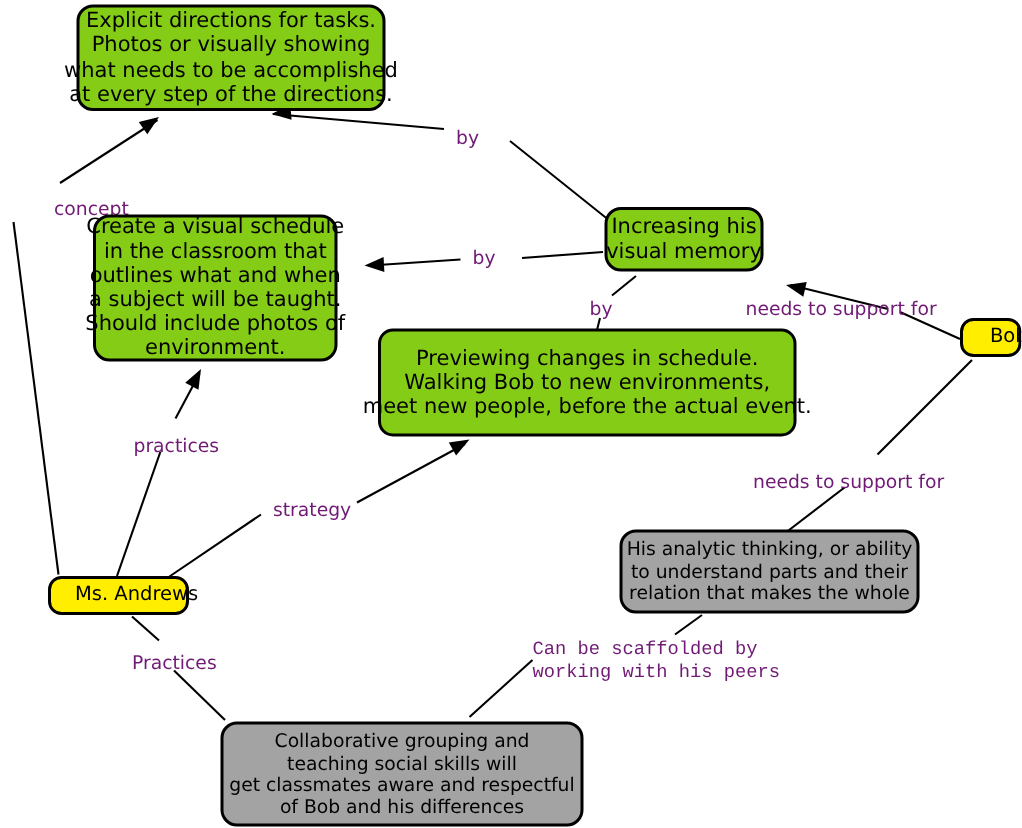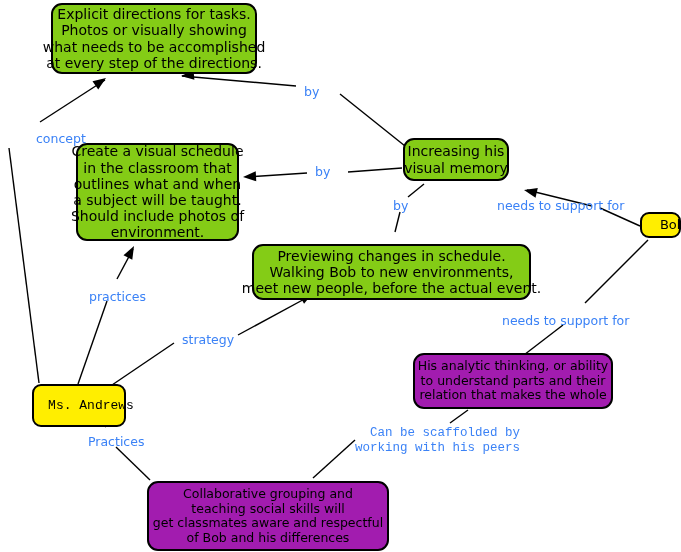--- a/index.html
+++ b/index.html
@@ -34,35 +34,35 @@
     color: #000000;
     line-height: 1.16;
     white-space: pre;
     z-index: 5;
   }
   .node.concept {
     background: #84cc16;
     font-size: 14px;
   }
   .node.trait {
-    background: #a21caf;
+    background: #a3a3a3;
     font-size: 12.5px;
   }
   .node.person {
     background: #ffee00;
     font-size: 13px;
     border-radius: 9px;
     padding-left: 24px;
   }
   .edge-label {
     position: absolute;
-    color: #3b82f6;
+    color: #701a75;
     font-size: 12.5px;
     line-height: 1.2;
-    text-align: right;
+    text-align: left;
     white-space: pre;
     z-index: 4;
   }
 </style>
 </head>
 <body>
 
 <div id="canvas">
 
   <svg id="edges" viewBox="0 0 681 552" width="681" height="552" xmlns="http://www.w3.org/2000/svg">
@@ -92,39 +92,39 @@
       <polygon points="0,0 -13,-5 -13,5" fill="#000000" transform="translate(524,190) rotate(193)"></polygon>
       <polygon points="0,0 -13,-5 -13,5" fill="#000000" transform="translate(134,246) rotate(-62)"></polygon>
       <polygon points="0,0 -13,-5 -13,5" fill="#000000" transform="translate(313,293) rotate(-29)"></polygon>
     </svg>
 
   <div id="node-layer">
       <div class="node concept" style="left: 51px; top: 3px; width: 206px; height: 71px;">Explicit directions for tasks.
 Photos or visually showing
 what needs to be accomplished
 at every step of the directions.</div>
-      <div class="node concept" style="left: 76px; top: 143px; width: 163px; height: 98px;">Create a visual schedule
+      <div class="node concept" style="left: 62px; top: 143px; width: 163px; height: 98px;">Create a visual schedule
 in the classroom that
 outlines what and when
 a subject will be taught.
 Should include photos of
 environment.</div>
-      <div class="node concept" style="left: 252px; top: 244px; width: 279px; height: 56px;">Previewing changes in schedule.
+      <div class="node concept" style="left: 252px; top: 219px; width: 279px; height: 72px; border-radius: 10px;">Previewing changes in schedule.
 Walking Bob to new environments,
 meet new people, before the actual event.</div>
       <div class="node concept" style="left: 403px; top: 138px; width: 106px; height: 43px;">Increasing his
 visual memory</div>
       <div class="node trait" style="left: 413px; top: 353px; width: 200px; height: 56px;">His analytic thinking, or ability
 to understand parts and their
 relation that makes the whole</div>
       <div class="node trait" style="left: 147px; top: 481px; width: 242px; height: 70px;">Collaborative grouping and
 teaching social skills will
 get classmates aware and respectful
 of Bob and his differences</div>
-      <div class="node person" style="left: 32px; top: 384px; width: 94px; height: 43px; font-family: Liberation Mono, monospace;">Ms. Andrews</div>
+      <div class="node person" style="left: 32px; top: 384px; width: 94px; height: 26px;">Ms. Andrews</div>
       <div class="node person" style="left: 640px; top: 212px; width: 41px; height: 26px;">Bob</div>
     </div>
   <div id="label-layer">
       <div class="edge-label" style="left: 8px; top: 131px; margin-left: 28px;">concept</div>
       <div class="edge-label" style="left: 304px; top: 84px;">by</div>
       <div class="edge-label" style="left: 315px; top: 164px;">by</div>
       <div class="edge-label" style="left: 393px; top: 198px;">by</div>
       <div class="edge-label" style="left: 497px; top: 198px;">needs to support for</div>
       <div class="edge-label" style="left: 502px; top: 313px;">needs to support for</div>
       <div class="edge-label" style="left: 89px; top: 289px;">practices</div>

